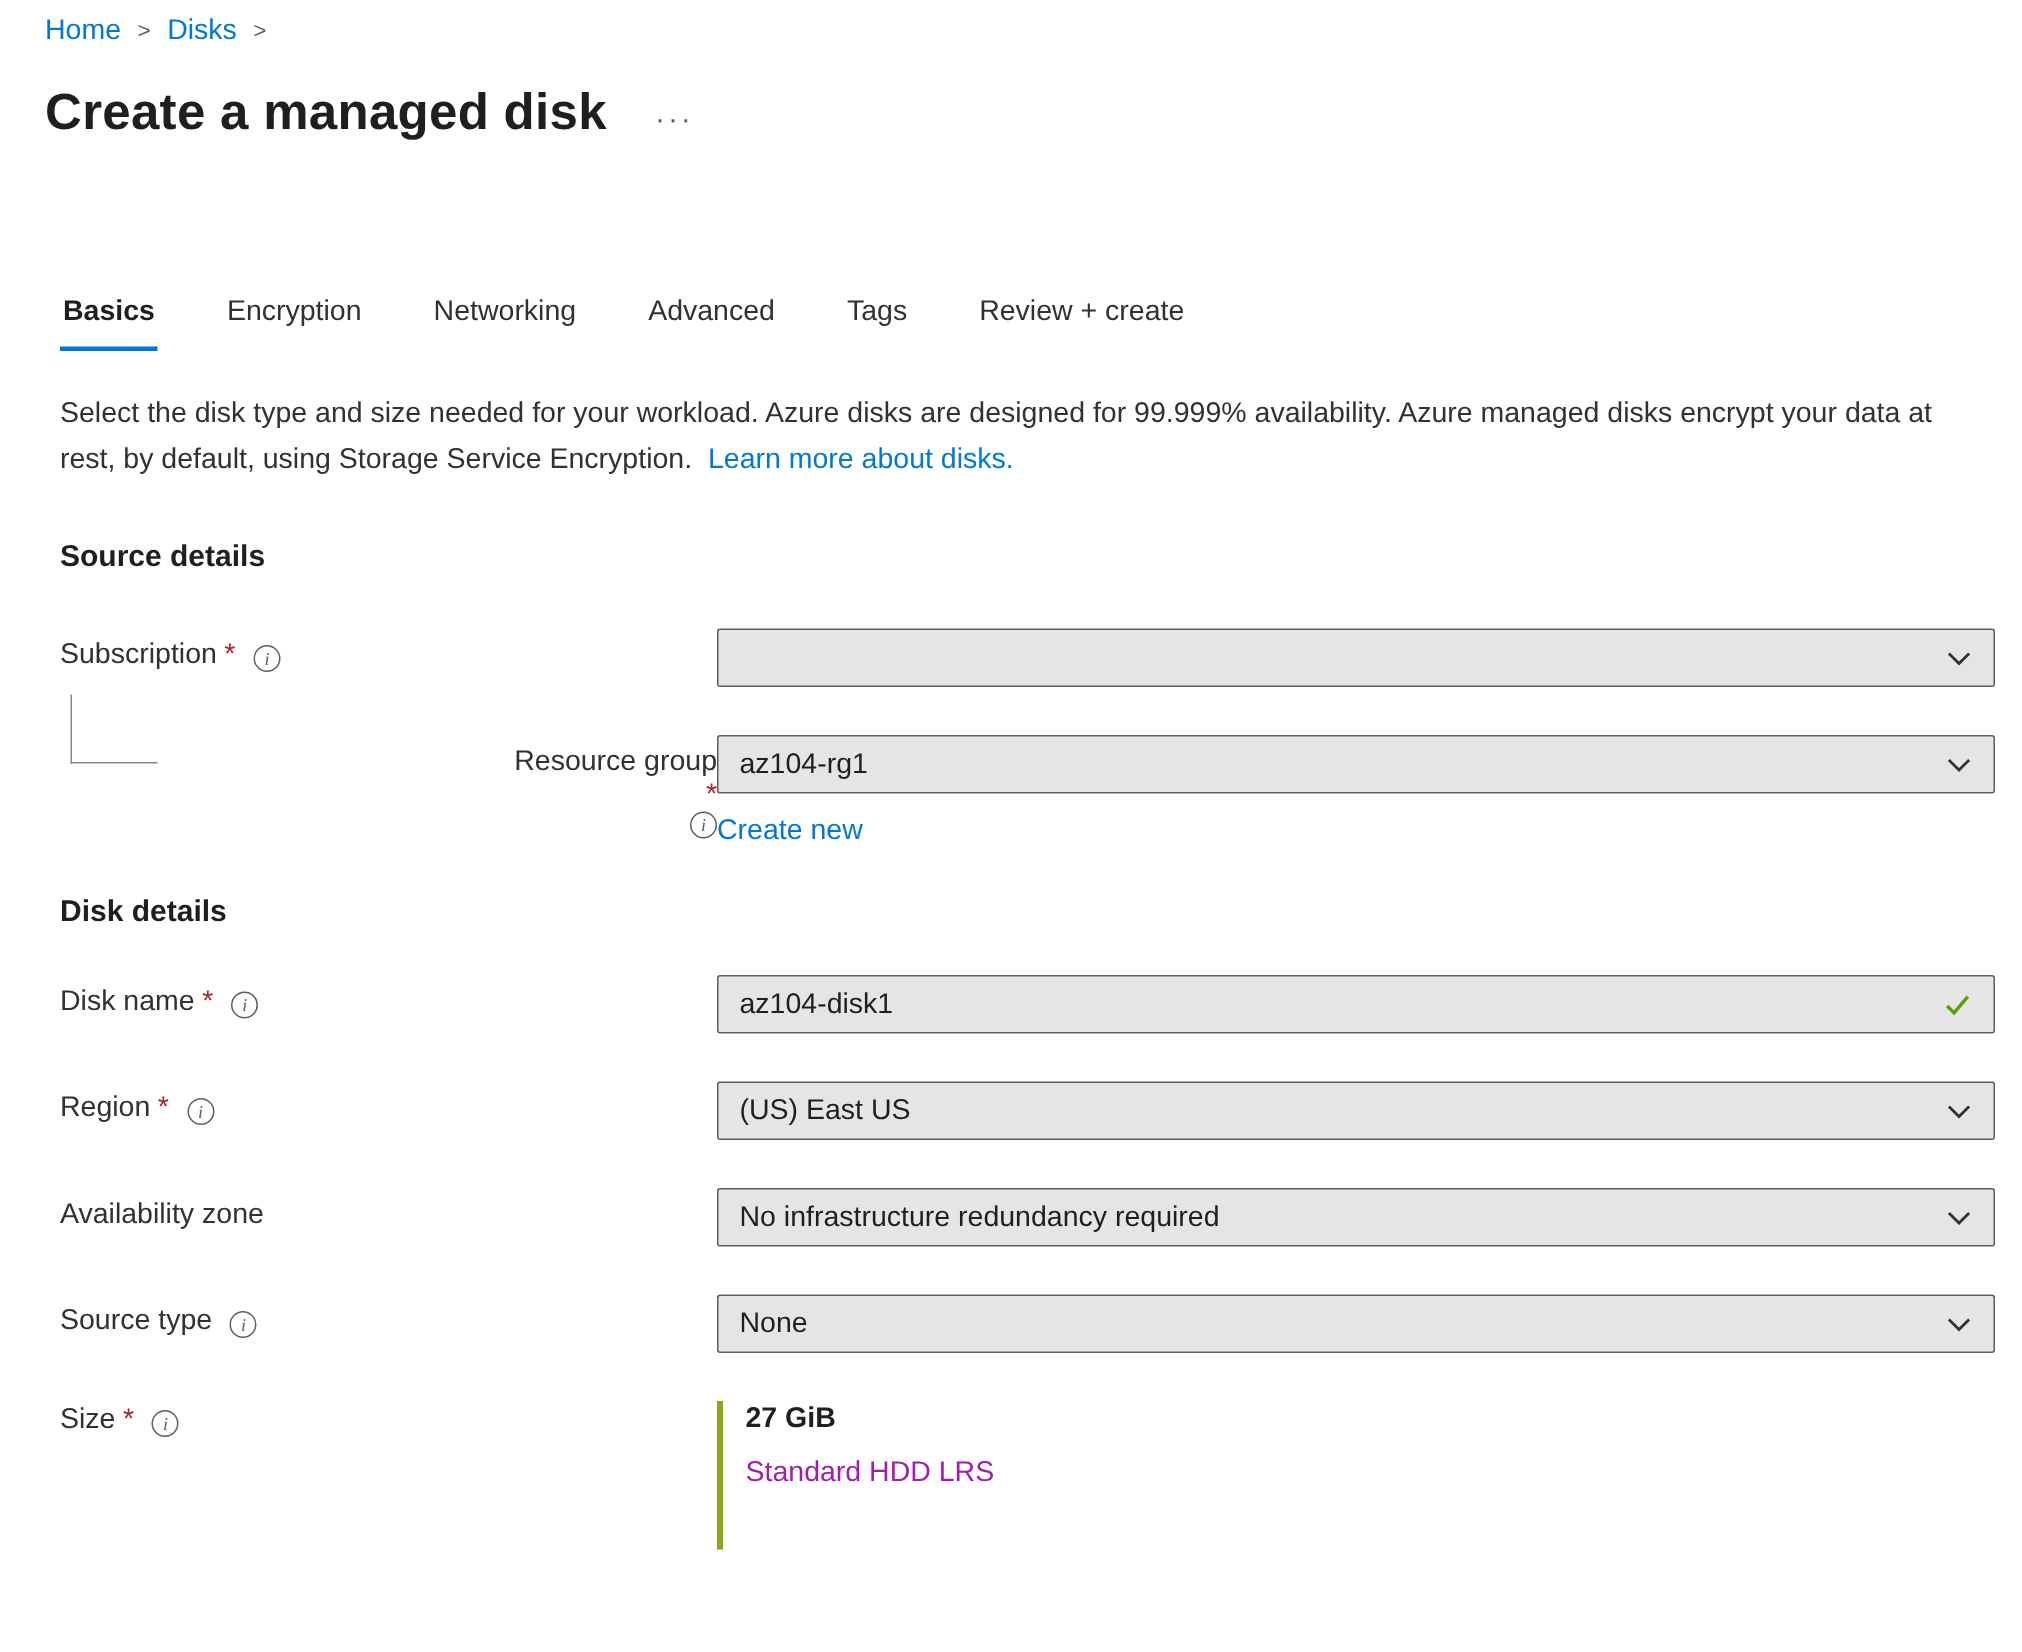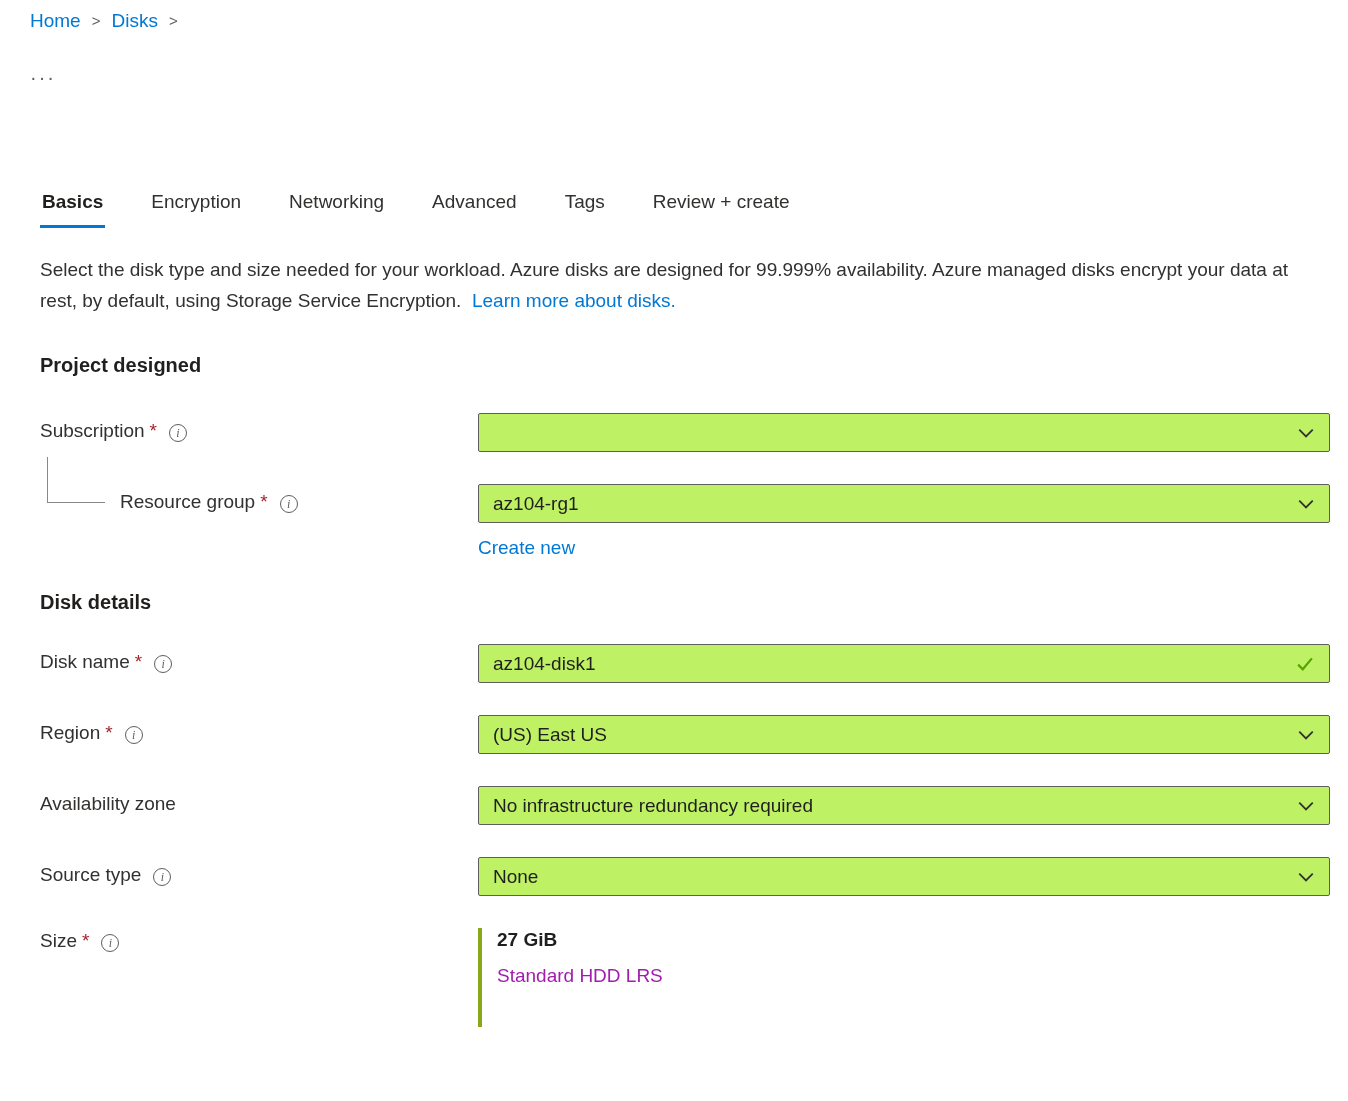--- a/index.html
+++ b/index.html
@@ -29,31 +29,31 @@
   .content { margin-left:10px; padding-right:0; }
   .intro { font-size:19px; line-height:31px; margin-top:26px; max-width:1290px; }
   .link { color:#0078d4; cursor:pointer; }
 
   .section-heading { font-size:20px; font-weight:700; color:#201f1e; margin:38px 0 0; }
   .section-desc { font-size:19px; line-height:31px; margin-top:24px; max-width:1290px; }
 
   .form { margin-top:36px; }
   .field-row { display:flex; align-items:flex-start; margin-bottom:32px; position:relative; }
   .field-label { flex:0 0 438px; display:flex; align-items:flex-end; font-size:19px; padding-top:7px; }
-  .field-label.indent { padding-left:80px; }
+  .field-label.indent { padding-left:80px;flex-direction:column; }
   .req { color:#a4262c; margin-left:5px; font-size:19px; }
   .info-icon {
     width:18px; height:18px; border:1px solid #605e5c; border-radius:50%;
     color:#605e5c; font-size:12px; line-height:16px; text-align:center;
     font-style:italic; font-family:"Liberation Serif", serif;
     margin-left:12px; flex:0 0 18px; cursor:pointer;
   }
   .control { flex:1; }
   .dropdown, .textbox {
-    height:39px; border:1px solid #605e5c; border-radius:2px; background:#bef264;
+    height:39px; border:1px solid #605e5c; border-radius:2px; background:#e5e5e5;
     display:flex; align-items:center; justify-content:space-between;
     padding:0 14px; font-size:19px; color:#201f1e; cursor:pointer;
   }
   .textbox { cursor:text; }
   .chevron-icon svg, .check-icon svg { display:block; }
   .create-new { display:inline-block; margin-top:14px; font-size:19px; }
 
   .connector {
     position:absolute; left:7px; top:-27px; width:58px; height:46px;
     border-left:1px solid #8a8886; border-bottom:1px solid #8a8886;
@@ -69,37 +69,38 @@
 <div class="page">
 
   <nav class="breadcrumb">
     <span class="crumb">Home</span>
     <span class="crumb-sep">&gt;</span>
     <span class="crumb">Disks</span>
     <span class="crumb-sep">&gt;</span>
   </nav>
 
   <div class="title-row">
+    <h1 class="page-title">Create a managed disk</h1>
     <span class="title-ellipsis">···</span>
   </div>
 
   <div class="tabs">
     <div class="tab active">Basics</div>
     <div class="tab">Encryption</div>
     <div class="tab">Networking</div>
     <div class="tab">Advanced</div>
     <div class="tab">Tags</div>
     <div class="tab">Review + create</div>
   </div>
 
   <div class="content">
 
     <p class="intro"><span>Select the disk type and size needed for your workload. Azure disks are designed for 99.999% availability. Azure managed disks encrypt your data at rest, by default, using Storage Service Encryption.</span>&nbsp;&nbsp;<span class="link">Learn more about disks.</span></p>
 
-    <h2 class="section-heading">Project designed</h2>
+    <h2 class="section-heading">Source details</h2>
 
     <div class="form">
 
       <div class="field-row">
         <div class="field-label">
           <span>Subscription</span>
           <span class="req">*</span>
           <span class="info-icon">i</span>
         </div>
         <div class="control">

